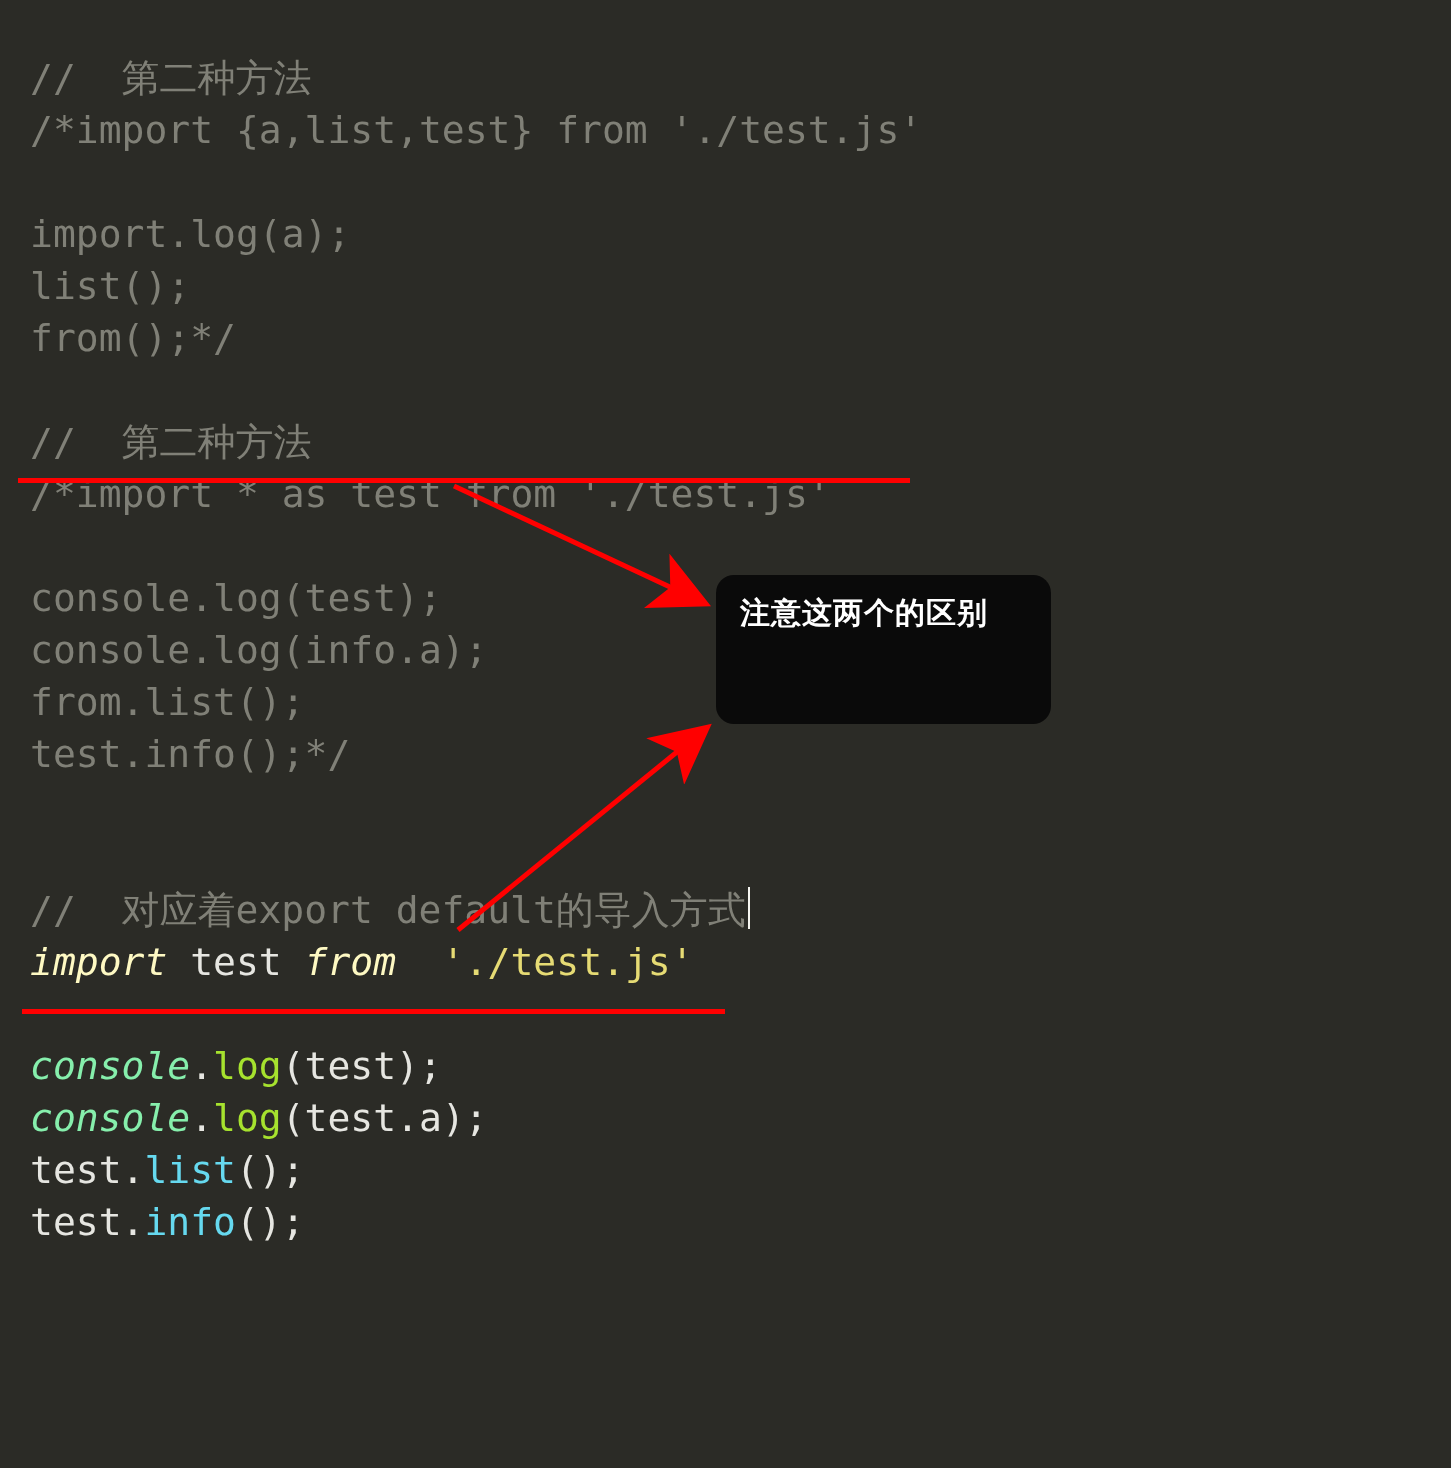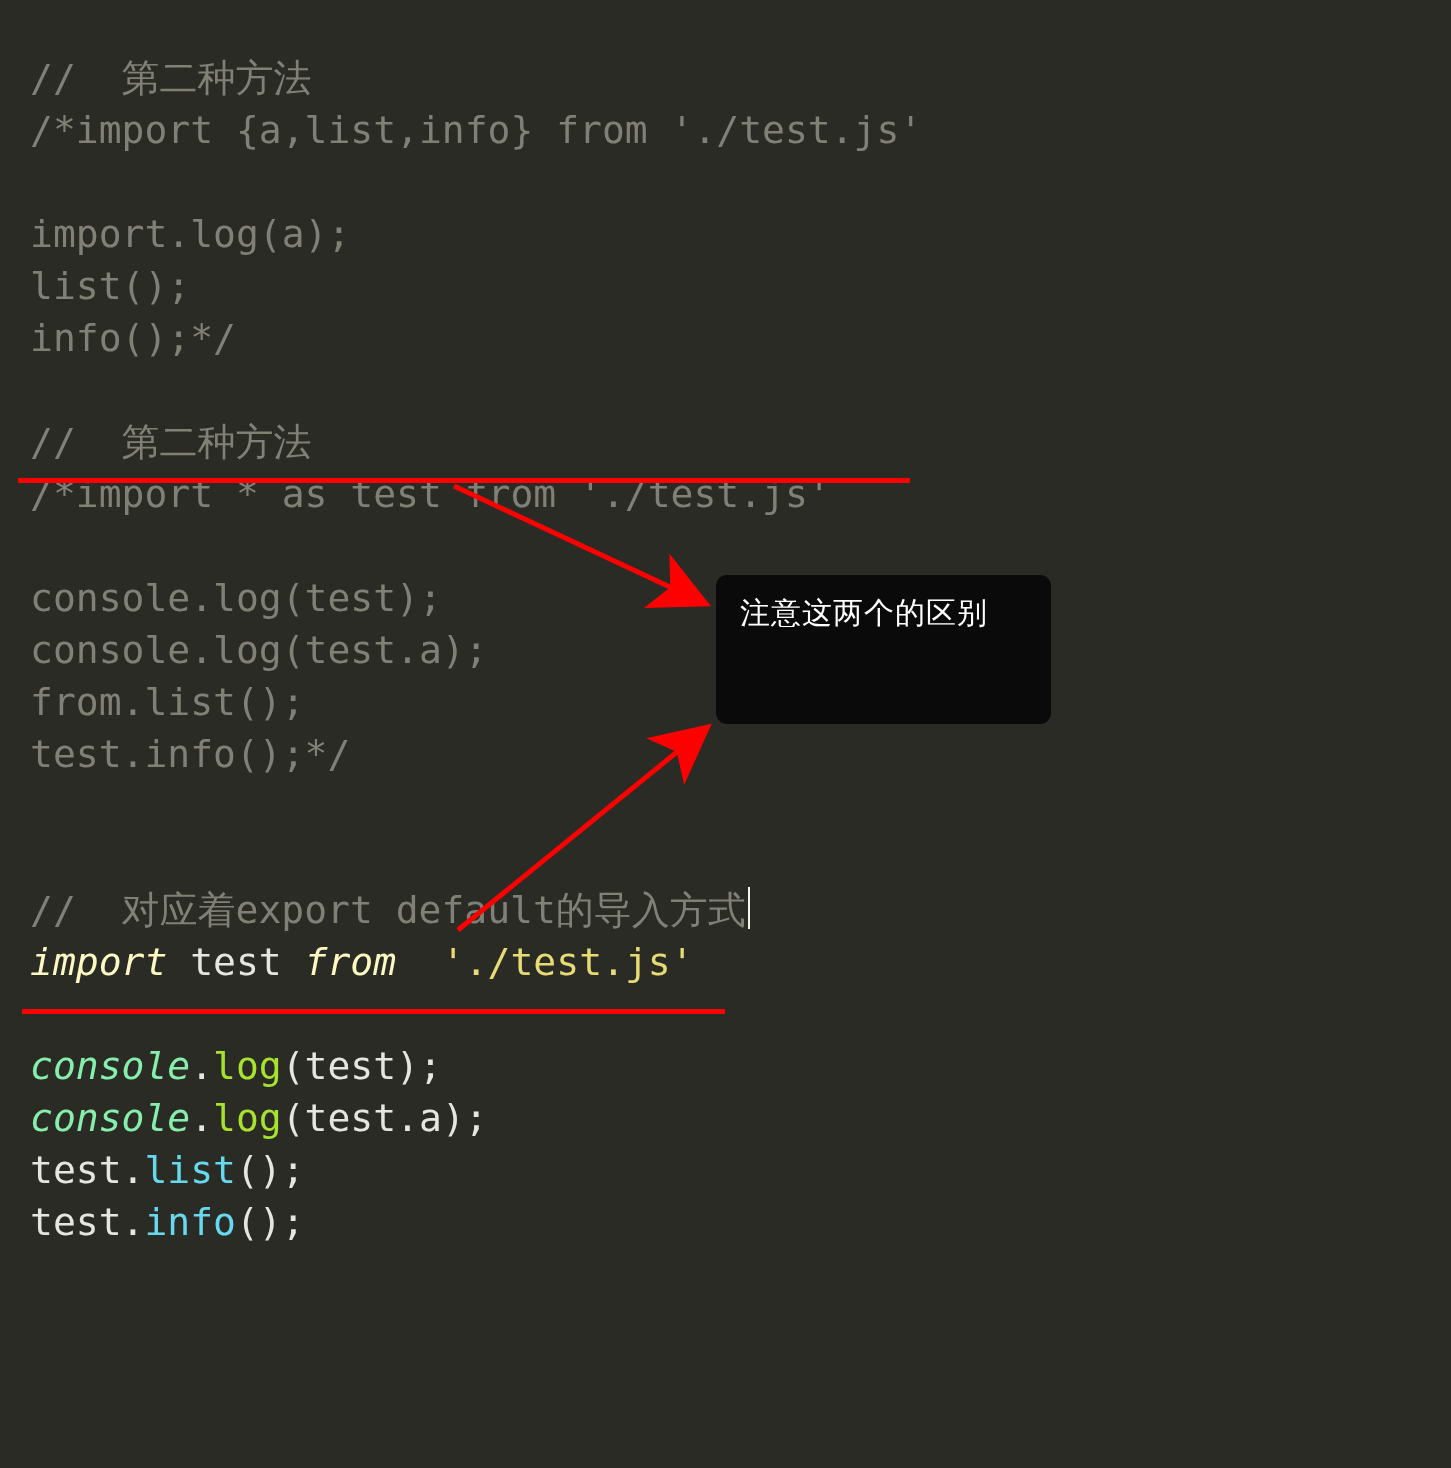--- a/index.html
+++ b/index.html
@@ -31,24 +31,24 @@
   .underline-red{
     position:absolute;
     height:5px;
     background:#ff0000;
   }
 
   .callout{
     position:absolute;
     background:#0a0a0a;
     color:#ffffff;
-    border-radius:11px;
+    border-radius:18px;
     padding:18px 24px 90px 24px;
     font-size:30px;
-    font-weight:400;
+    font-weight:700;
     font-family:"Microsoft YaHei","SimHei",sans-serif;
     letter-spacing:1px;
     box-sizing:border-box;
   }
 
   .arrow-line{
     stroke:#ff0000;
     stroke-width:5;
     fill:none;
   }
@@ -63,31 +63,31 @@
     background:#f5f5f0;
     vertical-align:-6px;
     margin-left:2px;
   }
 </style>
 </head>
 <body>
 
 <div class="editor">
 <span class="cm">//  第二种方法</span>
-<span class="cm">/*import {a,list,info} from './test.js'</span>
+<span class="cm">/*import {a,list,test} from './test.js'</span>
 
 <span class="cm">import.log(a);</span>
 <span class="cm">list();</span>
-<span class="cm">info();*/</span>
+<span class="cm">from();*/</span>
 
 <span class="cm">//  第二种方法</span>
 <span class="cm">/*import * as test from './test.js'</span>
 
 <span class="cm">console.log(test);</span>
-<span class="cm">console.log(test.a);</span>
+<span class="cm">console.log(info.a);</span>
 <span class="cm">from.list();</span>
 <span class="cm">test.info();*/</span>
 
 
 <span class="cm">//  对应着export default的导入方式</span><span class="caret"></span>
 <span class="kw">import</span> <span class="id">test</span> <span class="kw">from</span>  <span class="str">'./test.js'</span>
 
 <span class="obj">console</span><span class="pun">.</span><span class="fn">log</span><span class="pun">(</span><span class="id">test</span><span class="pun">)</span><span class="pun">;</span>
 <span class="obj">console</span><span class="pun">.</span><span class="fn">log</span><span class="pun">(</span><span class="id">test</span><span class="pun">.</span><span class="id">a</span><span class="pun">)</span><span class="pun">;</span>
 <span class="id">test</span><span class="pun">.</span><span class="fn2">list</span><span class="pun">(</span><span class="pun">)</span><span class="pun">;</span>

